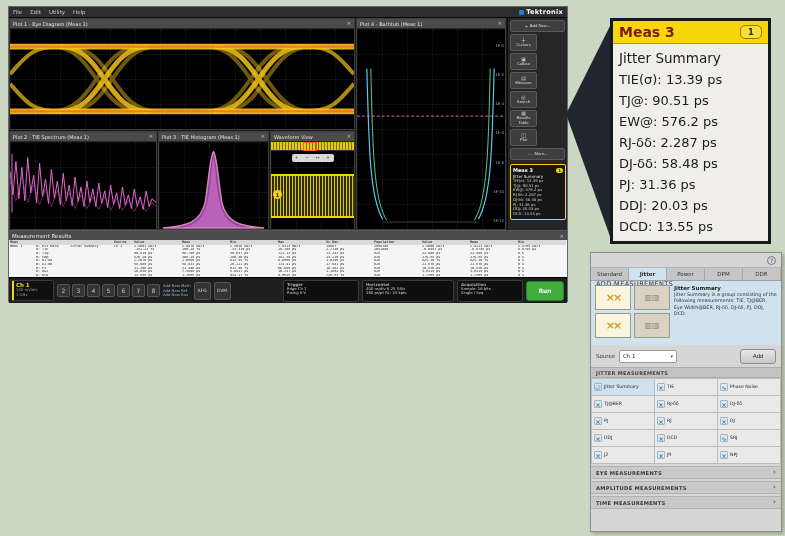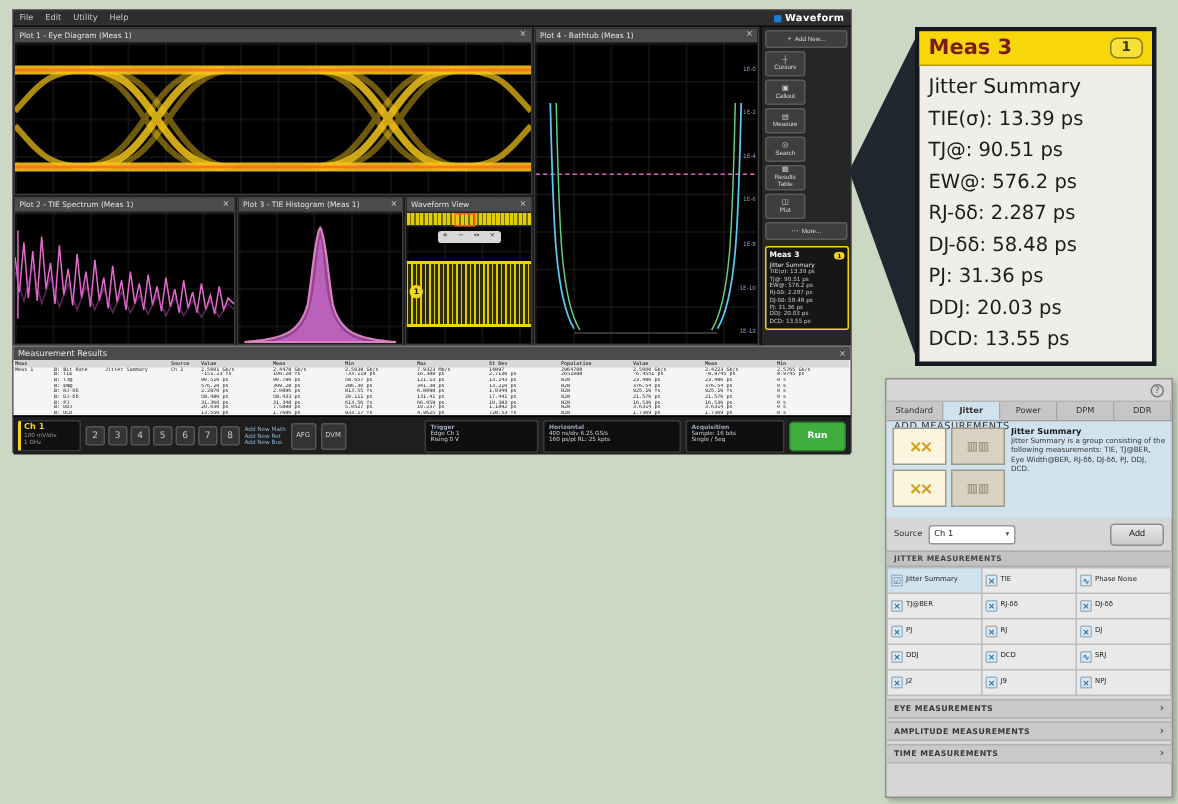--- a/index.html
+++ b/index.html
@@ -142,21 +142,21 @@
     <div class="menubar">
       <div class="menu-items">
 
       <span class="menu-item">File</span>
           <span class="menu-item">Edit</span>
           <span class="menu-item">Utility</span>
           <span class="menu-item">Help</span>
         </div>
       <span class="logo">
         <span class="logo-mark"></span>
-        <span>Waveform</span>
+        <span>Tektronix</span>
       </span>
     </div>
 
     <div class="workspace">
 
       <div class="panel p-eye">
         <div class="pt">
           <span class="pt-title">Plot 1 - Eye Diagram (Meas 1)</span>
           <span class="pt-close">×</span>
         </div>

